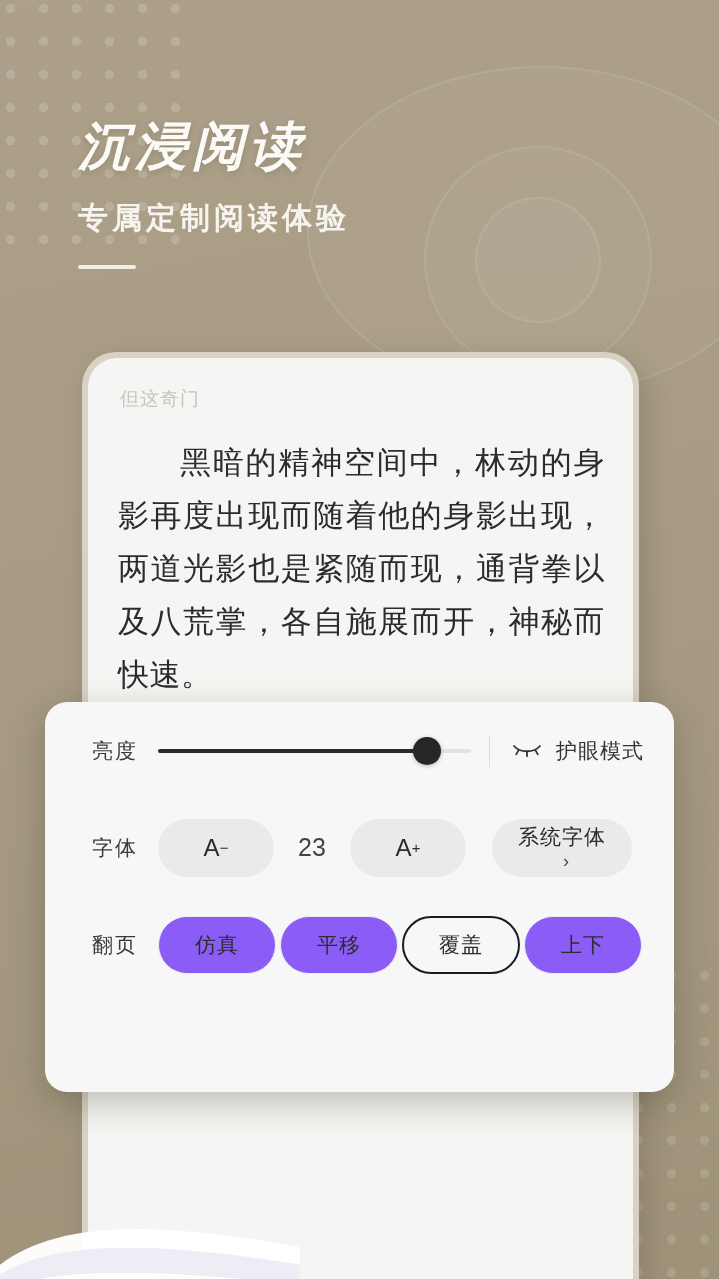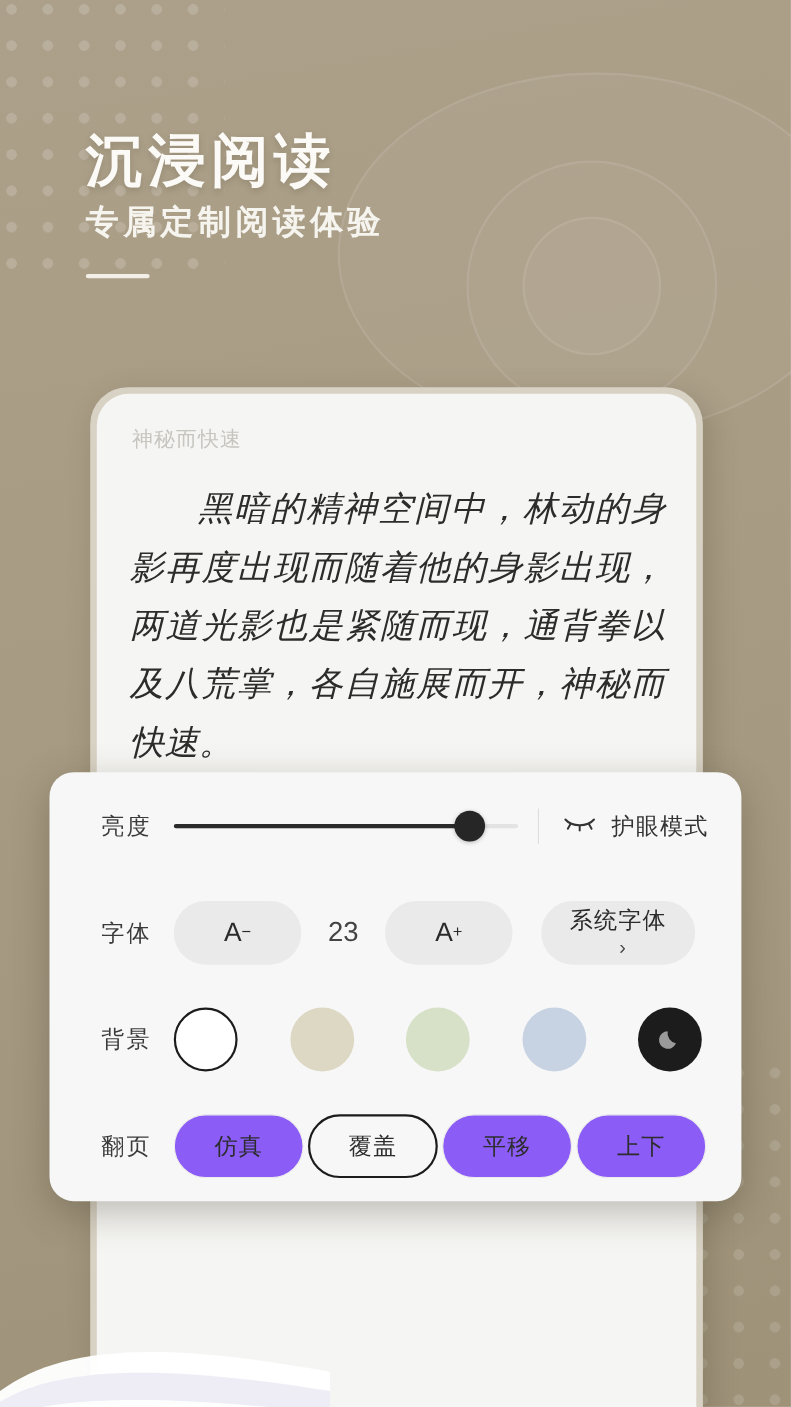--- a/index.html
+++ b/index.html
@@ -61,21 +61,21 @@
   }
   .book-title {
     position: absolute; left: 32px; top: 28px;
     font-size: 19px; color: #c6c5c0; letter-spacing: 1px;
   }
   .reader-body {
     position: absolute; left: 30px; right: 28px; top: 78px;
     font-size: 31px; line-height: 53px; color: #2c2c2c;
     text-align: justify; letter-spacing: 0.5px;
   }
-  .reader-body p { text-indent: 2em; margin: 0 0 14px 0; font-style: italic; }
+  .reader-body p { text-indent: 2em; margin: 0 0 14px 0; }
 
   
   .settings-panel {
     position: absolute; left: 45px; top: 702px;
     width: 629px; height: 390px;
     background: #f7f7f7;
     border-radius: 22px;
     box-shadow: 0 10px 34px rgba(60,52,36,0.30);
     padding: 0 30px;
     z-index: 20;
@@ -129,22 +129,24 @@
     font-size: 21px; color: #2d2d2d; letter-spacing: 1px;
   }
   .turn-pill.sel { background: #f7f7f7; border: 2px solid #1c1c1c; }
 
   
   .headline { position: absolute; left: 78px; top: 112px; z-index: 5; }
   .h-title {
     font-family: "Liberation Serif", "DejaVu Serif", serif;
     font-size: 52px; font-weight: 700; color: #fbfaf7; letter-spacing: 5px;
     text-shadow: 0 2px 6px rgba(90,78,56,0.25);
+    font-style: italic;
   }
   .h-sub {
+    margin-top: 16px;
     font-size: 30px; font-weight: 700; color: #f6f4ee; letter-spacing: 4px;
     font-family: "Liberation Serif", "DejaVu Serif", serif;
   }
   .h-rule { margin-top: 26px; width: 58px; height: 4px; background: #f2efe8; border-radius: 2px; }
 </style>
 </head>
 <body>
 
 <div class="screen">
 
@@ -158,21 +160,21 @@
   </div>
 
   <div class="headline">
     <div class="h-title">沉浸阅读</div>
     <div class="h-sub">专属定制阅读体验</div>
     <div class="h-rule"></div>
   </div>
 
   <div class="phone">
     <div class="phone-screen">
-      <div class="book-title">神秘而快速</div>
+      <div class="book-title">但这奇门</div>
       <div class="reader-body">
         <p>黑暗的精神空间中，林动的身影再度出现而随着他的身影出现，两道光影也是紧随而现，通背拳以及八荒掌，各自施展而开，神秘而快速。</p>
         <p>下午的时候，他已经将那卷奇门印</p>
         <p>以及八荒掌，这都是有着固定的套路，但这奇门，例如通背拳以及八荒掌，这都是有着固定的套路，但这奇门脑子似乎就没有套路了。</p>
       </div>
     </div>
   </div>
 
   <div class="settings-panel">
 
@@ -208,46 +210,32 @@
       <div class="pill pill-a">
         <span>A</span>
           <span class="sup">+</span>
       </div>
       <div class="pill pill-font">
         <span>系统字体</span>
         <span class="chev">›</span>
       </div>
     </div>
 
-    <div class="row bg-row">
-      <div class="row-label">背景</div>
-      <div class="swatches" id="swatches">
-          <div class="swatch sel" style="background: rgb(255, 255, 255);"></div>
-          <div class="swatch" style="background: rgb(221, 216, 196);"></div>
-          <div class="swatch" style="background: rgb(215, 225, 200);"></div>
-          <div class="swatch" style="background: rgb(199, 211, 226);"></div>
-          <div class="swatch" style="background: rgb(28, 28, 28);">
-            <svg class="moon" width="26" height="26" viewBox="0 0 26 26">
-              <path d="M18.5,16.5 A8,8 0 1 1 11,5.5 A9.4,9.4 0 0 0 18.5,16.5 Z" fill="#9a9a9a"></path>
-            </svg>
-          </div>
-        </div>
-    </div>
 
     <div class="row turn-row">
       <div class="row-label">翻页</div>
       <div class="opts" id="turn-opts">
           <div class="turn-pill">
             <span>仿真</span>
           </div>
+          <div class="turn-pill">
+            <span>平移</span>
+          </div>
           <div class="turn-pill sel">
             <span>覆盖</span>
-          </div>
-          <div class="turn-pill">
-            <span>平移</span>
           </div>
           <div class="turn-pill">
             <span>上下</span>
           </div>
         </div>
     </div>
 
   </div>
 
   <svg class="swoosh" viewBox="0 0 330 200">

